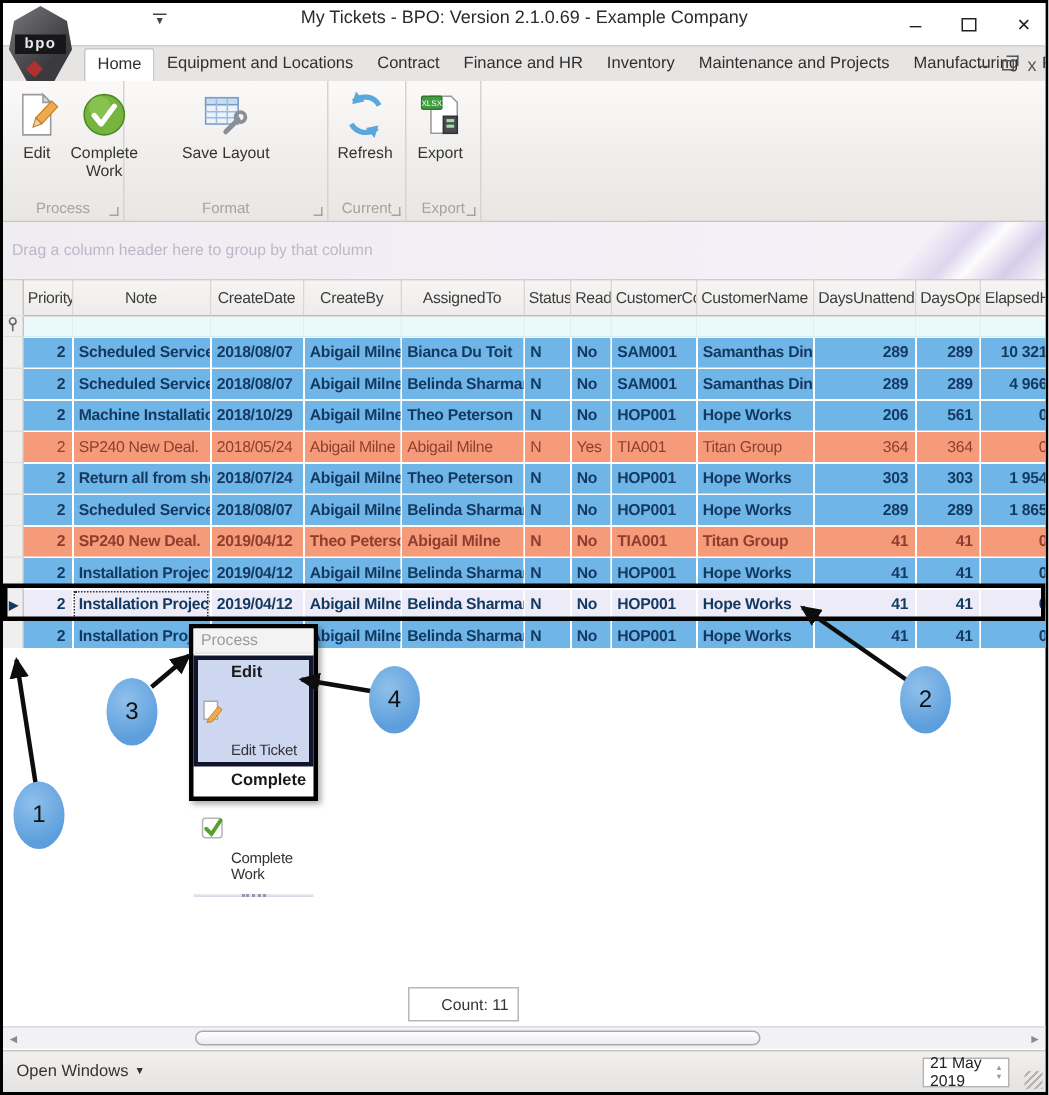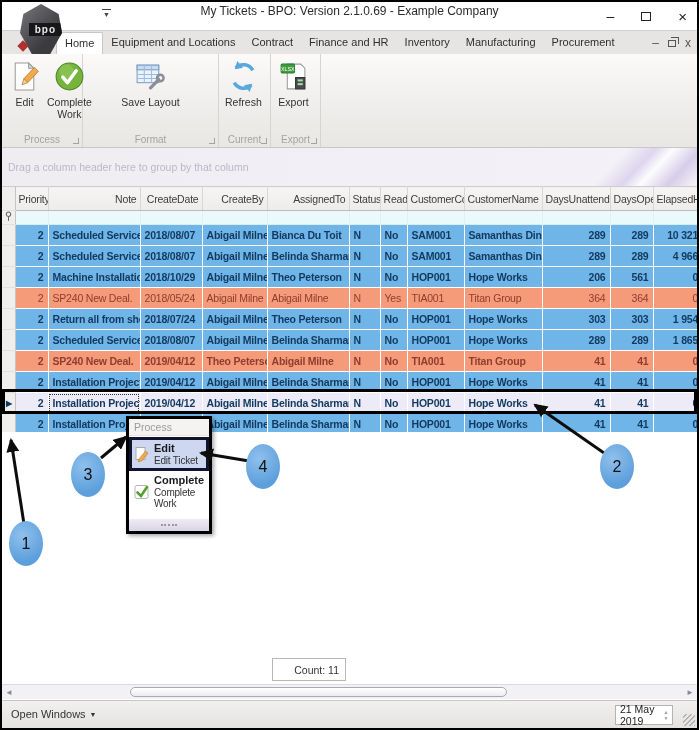--- a/index.html
+++ b/index.html
@@ -2,23 +2,23 @@
 <html><head>
 <meta charset="utf-8">
 <style>
   * { box-sizing: border-box; margin: 0; padding: 0; }
   html,body { width:699px; height:730px; }
   body { font-family:"Liberation Sans", sans-serif; background:#fff; position:relative; overflow:hidden; }
   .frame { position:absolute; inset:0; border:2px solid #000; background:#fff; overflow:hidden; }
 
   
   .titlebar { position:absolute; left:0; top:0; width:695px; height:28px; background:#fff; }
-  .logo { position:absolute; left:18px; top:2px; width:42px; height:50px; z-index:30;
+  .logo { position:absolute; left:4px; top:2px; width:42px; height:50px; z-index:30;
           clip-path:polygon(50% 0%, 92% 20%, 100% 58%, 72% 100%, 28% 100%, 0% 58%, 8% 20%);
-          background:linear-gradient(135deg,#77777c,#3a3a3f 70%); display:flex; align-items:center; justify-content:flex-end; }
+          background:linear-gradient(135deg,#77777c,#3a3a3f 70%); display:flex; align-items:center; justify-content:center; }
   .logo-band { background:#17171a; color:#e8e8e8; font-size:10px; font-weight:bold; letter-spacing:1px; padding:1px 6px; }
   .logo-gem { position:absolute; left:17px; top:40px; width:8px; height:8px; background:#b03030; transform:rotate(45deg); z-index:31; }
   .qat { position:absolute; left:100px; top:7px; font-size:7px; color:#444; line-height:1; text-align:center; }
   .qat .bar { display:block; width:9px; border-top:1.4px solid #444; margin:0 auto 1px auto; }
   .title-text { position:absolute; left:0; top:0; width:100%; height:17px; display:flex; align-items:center; justify-content:center; font-size:12px; color:#2b2b2b; }
   .caption { position:absolute; right:10px; top:0; height:28px; display:flex; align-items:center; gap:27px; z-index:5; }
   .cap-min { font-size:14px; color:#222; line-height:1; }
   .cap-max { width:10px; height:9px; border:1.3px solid #222; }
   .cap-close { font-size:15px; color:#222; line-height:1; }
 
@@ -46,21 +46,21 @@
   
   .band { position:absolute; left:0; top:146px; width:695px; height:38px; background:linear-gradient(90deg,#efecf2,#f4f1f8);
           display:flex; align-items:center; padding-left:6px; font-size:10.5px; color:#bcb8c8; overflow:hidden; }
   .band .swoosh1 { position:absolute; right:-20px; top:-10px; width:150px; height:70px; background:linear-gradient(115deg, transparent 30%, #d8cfec 45%, #ffffff 55%, #cfc4e6 70%, transparent 85%); transform:skewX(-25deg); opacity:.8; }
 
   
   .grid { position:absolute; left:0; top:184px; width:695px; height:246px; overflow:hidden; background:#fff; }
   table { border-collapse:collapse; table-layout:fixed; width:709px; font-size:10.5px; letter-spacing:-0.2px; }
   th, td { white-space:nowrap; overflow:hidden; }
   thead th { height:24px; background:linear-gradient(#f6f5f4,#edecea); border-top:1px solid #cfcdcb; border-bottom:1px solid #bdbbb9;
-             border-right:1px solid #d9d7d5; font-weight:normal; color:#3d3d3d; text-align:right; padding:0 3px; }
+             border-right:1px solid #d9d7d5; font-weight:normal; color:#3d3d3d; text-align:center; padding:0 3px; }
   tr.filter td { height:12px; background:#eafafa; border-bottom:1px solid #d8eeee; border-right:1px solid #dff2f2; }
   tr.data td { height:21px; padding:0 4px; border-right:1px solid rgba(255,255,255,0.55); border-bottom:1px solid rgba(255,255,255,0.9); }
   td.ind, th.ind { background:#f0efee !important; border-right:1px solid #c6c4c2 !important; border-bottom:1px solid #e2e0de !important; padding:0 1px; color:#111; font-size:8px; text-align:center; }
   tr.r-blue td { background:#6fb5e8; color:#12395f; }
   tr.r-orange td { background:#f59b7a; color:#8e3d2f; }
   tr.r-selected td { background:#edebf7; color:#12395f; }
   tr.unread td { font-weight:bold; }
   .ta-r { text-align:right; }
   td.focus-cell { outline:1px dotted #333; outline-offset:-2px; }
 
@@ -70,21 +70,21 @@
   
   .ctx-menu { position:absolute; left:124px; top:414px; width:86px; height:118px; background:#fff; border:3px solid #000;
               box-shadow:2px 2px 4px rgba(0,0,0,.35); z-index:50; display:flex; flex-direction:column; }
   .ctx-header { height:17px; background:#f4f3f2; color:#9b9b9b; font-size:10.5px; padding:2px 5px; border-bottom:1px solid #e4e4e4; }
   .ctx-body { flex:1; padding:2px 1px; }
   .ctx-item { display:flex; align-items:center; gap:4px; padding:4px 2px 4px 4px; }
   .ctx-item.selected { background:#cdd8f0; outline:3px solid #10142c; outline-offset:-2px; }
   .ctx-icn { width:16px; height:16px; flex:0 0 16px; }
   .ctx-text { display:flex; flex-direction:column; line-height:1.15; }
   .ctx-title { font-size:11px; font-weight:bold; color:#1a1a1a; }
-  .ctx-sub { font-size:10px; color:#333; letter-spacing:-0.2px; }
+  .ctx-sub { font-size:10px; color:#333; letter-spacing:-0.2px;margin-top:40px; }
   .ctx-footer { height:12px; background:linear-gradient(#efecf4,#d9d4e6); display:flex; align-items:center; justify-content:center; }
   .grip-dots { width:16px; border-top:2px dotted #9a96a8; }
 
   
   .count-box { position:absolute; left:270px; top:656px; width:74px; height:23px; background:#fff; border:1px solid #b9b7b5;
                font-size:10.5px; color:#333; display:flex; align-items:center; justify-content:flex-end; padding-right:6px; z-index:10; }
 
   
   .hscroll { position:absolute; left:0; top:682px; width:695px; height:15px; background:#f2f1f4; border-top:1px solid #dcdadf; }
   .hs-arrow { position:absolute; top:2px; font-size:8px; color:#8a8a92; line-height:11px; }
@@ -131,20 +131,21 @@
     </div>
   </div>
 
   <div class="tabrow">
     <div id="tabs" style="display:flex;">
         <div class="tab active">Home</div>
         <div class="tab">Equipment and Locations</div>
         <div class="tab">Contract</div>
         <div class="tab">Finance and HR</div>
         <div class="tab">Inventory</div>
+        <div class="tab">Maintenance and Projects</div>
         <div class="tab">Manufacturing</div>
         <div class="tab">Procurement</div>
       </div>
     <div class="tab-win">
       <span class="tw-min">–</span>
       <span class="tw-restore"></span>
       <span class="tw-close">x</span>
     </div>
   </div>
 

